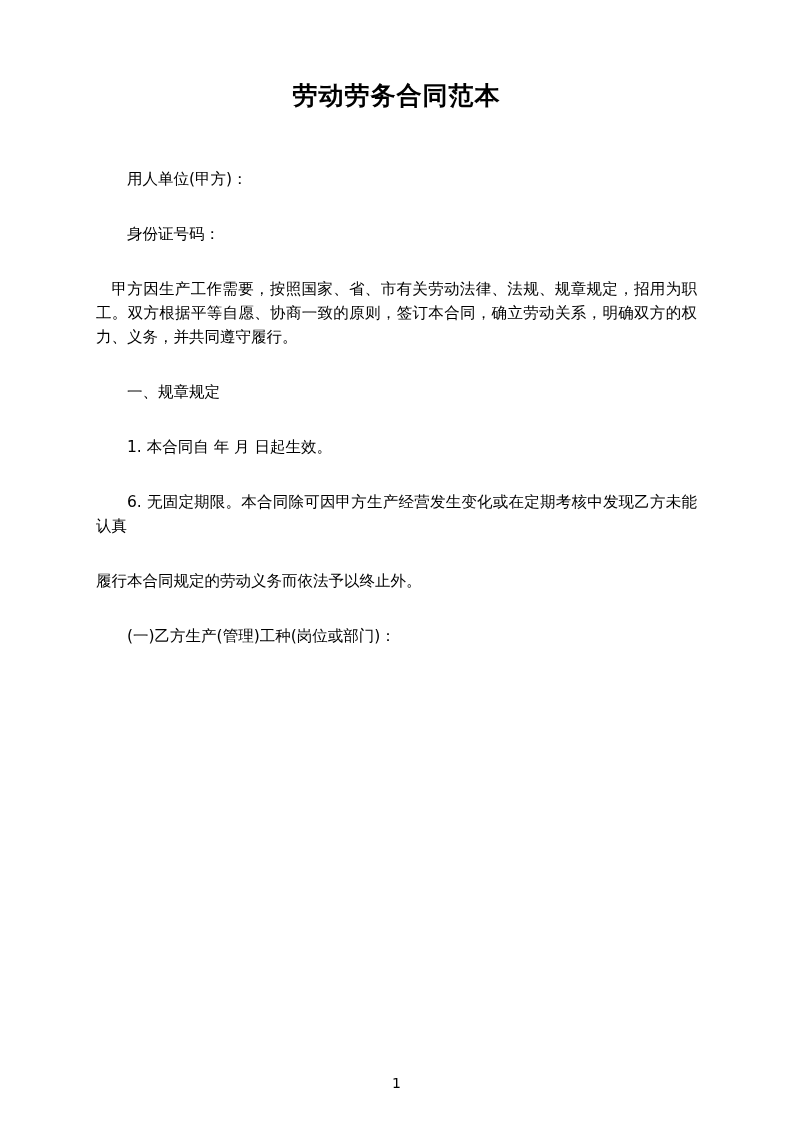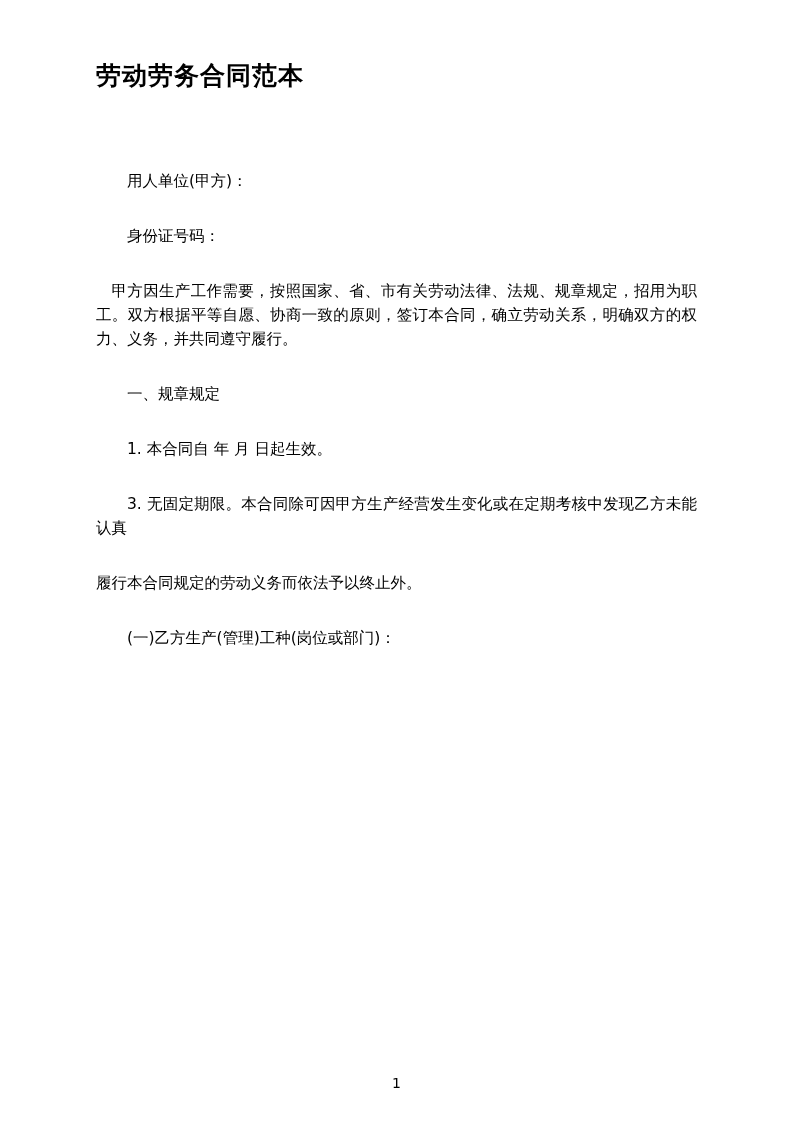--- a/index.html
+++ b/index.html
@@ -21,29 +21,29 @@
     overflow: hidden;
   }
   .content {
     position: absolute;
     left: 96px;
     right: 96px;
     top: 0;
   }
   .doc-title {
     margin: 0;
-    padding-top: 60px;
-    text-align: left;
+    padding-top: 80px;
+    text-align: center;
     font-size: 25px;
     font-weight: bold;
     letter-spacing: 1px;
     line-height: 1.3;
   }
   .body-block {
-    margin-top: 76px;
+    margin-top: 54px;
   }
   p.para {
     margin: 0 0 31px 0;
     font-size: 15.5px;
     line-height: 1.55;
     text-align: justify;
     text-justify: inter-ideograph;
   }
   p.indent1 {
     text-indent: 2em;
@@ -66,19 +66,19 @@
 
 <div class="page">
   <div class="content">
     <h1 class="doc-title">劳动劳务合同范本</h1>
     <div class="body-block">
       <p class="para indent1">用人单位(甲方)：</p>
       <p class="para indent1">身份证号码：</p>
       <p class="para indent-half">甲方因生产工作需要，按照国家、省、市有关劳动法律、法规、规章规定，招用为职工。双方根据平等自愿、协商一致的原则，签订本合同，确立劳动关系，明确双方的权力、义务，并共同遵守履行。</p>
       <p class="para indent1">一、规章规定</p>
       <p class="para indent1">1. 本合同自  年  月  日起生效。</p>
-      <p class="para indent1">3. 无固定期限。本合同除可因甲方生产经营发生变化或在定期考核中发现乙方未能认真</p>
+      <p class="para indent1">6. 无固定期限。本合同除可因甲方生产经营发生变化或在定期考核中发现乙方未能认真</p>
       <p class="para">履行本合同规定的劳动义务而依法予以终止外。</p>
       <p class="para indent1">(一)乙方生产(管理)工种(岗位或部门)：</p>
     </div>
   </div>
   <div class="page-number">1</div>
 </div>
 
 </body></html>

